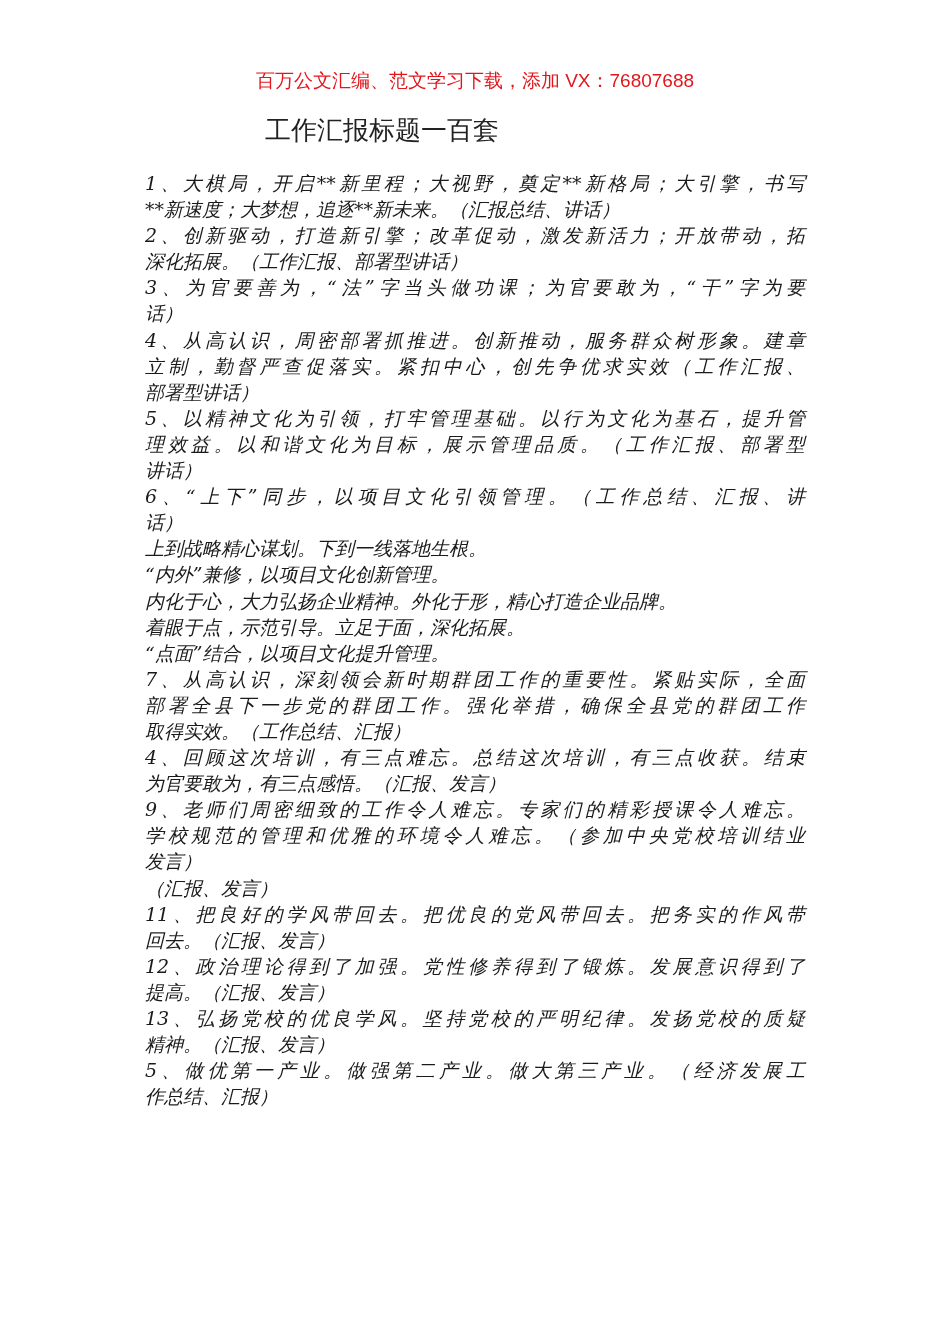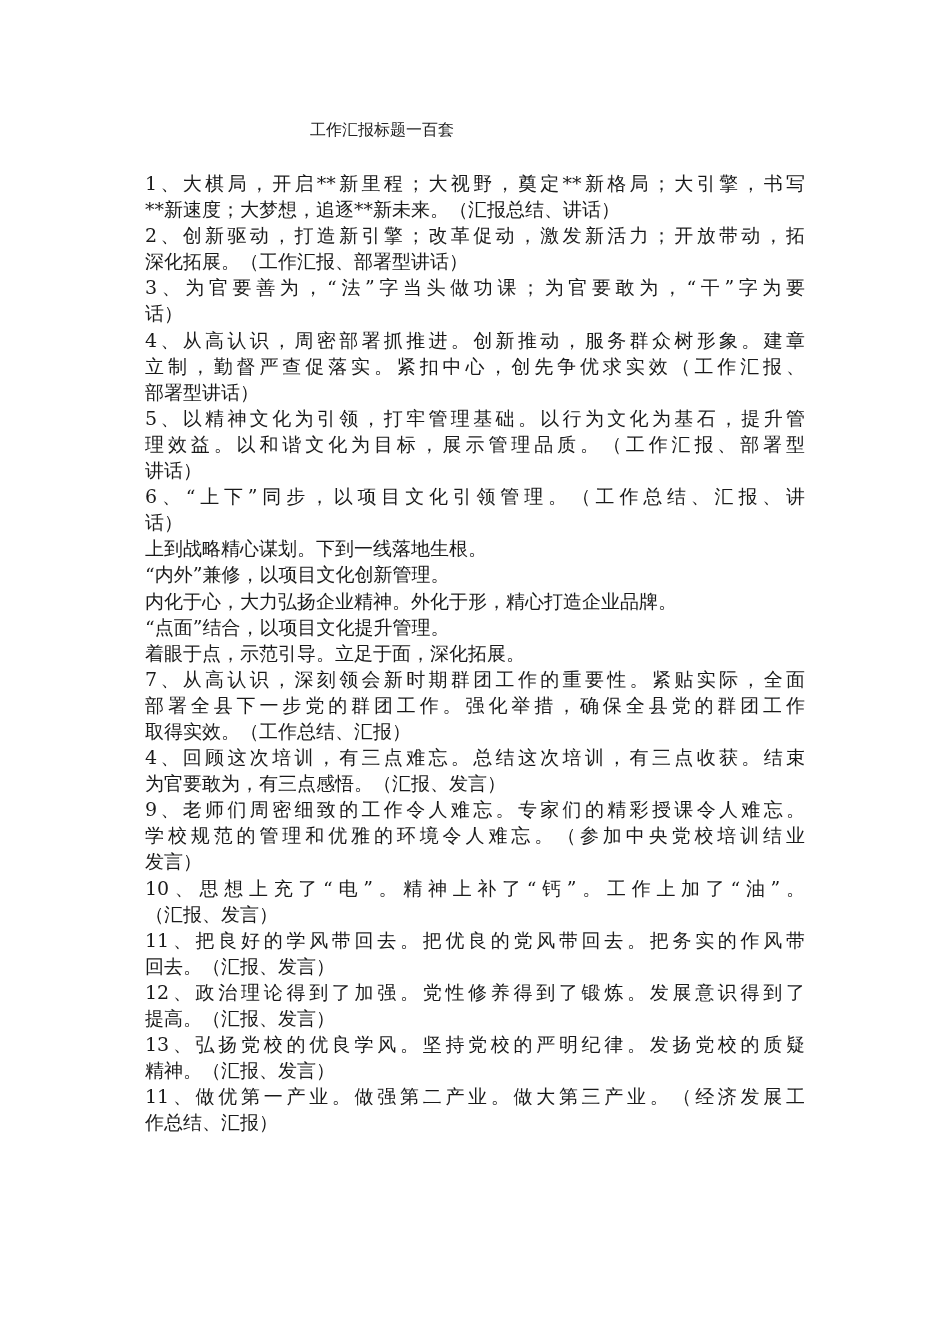--- a/index.html
+++ b/index.html
@@ -33,83 +33,84 @@
       letter-spacing: 0px;
     }
     .title {
       position: absolute;
       top: 117px;
       left: 0;
       width: 764px;
       text-align: center;
       color: #222222;
       font-family: "DejaVu Serif", "Liberation Serif", serif;
-      font-size: 16px;
+      font-size: 26px;
       line-height: 26px;
     }
     .body {
       position: absolute;
       top: 170px;
       left: 145px;
       width: 665px;
       color: #1a1a1a;
       font-family: "DejaVu Serif", "Liberation Serif", serif;
       font-size: 19px;
       line-height: 26.1px;
     }
     .line {
       display: block;
       white-space: nowrap;
       overflow: visible;
       height: 26.1px;
+      font-style: italic;
     }
     .justify {
       text-align: justify;
       text-align-last: justify;
       width: 660px;
     }
   </style>
 </head>
 <body>
 
 <div class="page">
+  <div class="banner">百万公文汇编、范文学习下载，添加 VX：76807688</div>
   <div class="title">工作汇报标题一百套</div>
 
   <div class="body">
     <span class="line justify">1、大棋局，开启**新里程；大视野，奠定**新格局；大引擎，书写</span>
     <span class="line">**新速度；大梦想，追逐**新未来。（汇报总结、讲话）</span>
     <span class="line justify">2、创新驱动，打造新引擎；改革促动，激发新活力；开放带动，拓</span>
     <span class="line">深化拓展。（工作汇报、部署型讲话）</span>
     <span class="line justify">3、为官要善为，“法”字当头做功课；为官要敢为，“干”字为要</span>
     <span class="line">话）</span>
     <span class="line justify">4、从高认识，周密部署抓推进。创新推动，服务群众树形象。建章</span>
     <span class="line justify">立制，勤督严查促落实。紧扣中心，创先争优求实效（工作汇报、</span>
     <span class="line">部署型讲话）</span>
     <span class="line justify">5、以精神文化为引领，打牢管理基础。以行为文化为基石，提升管</span>
     <span class="line justify">理效益。以和谐文化为目标，展示管理品质。（工作汇报、部署型</span>
     <span class="line">讲话）</span>
     <span class="line justify">6、“上下”同步，以项目文化引领管理。（工作总结、汇报、讲</span>
     <span class="line">话）</span>
     <span class="line">上到战略精心谋划。下到一线落地生根。</span>
     <span class="line">“内外”兼修，以项目文化创新管理。</span>
     <span class="line">内化于心，大力弘扬企业精神。外化于形，精心打造企业品牌。</span>
+    <span class="line">着眼于点，示范引导。立足于面，深化拓展。</span>
     <span class="line">“点面”结合，以项目文化提升管理。</span>
-    <span class="line">着眼于点，示范引导。立足于面，深化拓展。</span>
     <span class="line justify">7、从高认识，深刻领会新时期群团工作的重要性。紧贴实际，全面</span>
     <span class="line justify">部署全县下一步党的群团工作。强化举措，确保全县党的群团工作</span>
     <span class="line">取得实效。（工作总结、汇报）</span>
     <span class="line justify">4、回顾这次培训，有三点难忘。总结这次培训，有三点收获。结束</span>
     <span class="line">为官要敢为，有三点感悟。（汇报、发言）</span>
     <span class="line justify">9、老师们周密细致的工作令人难忘。专家们的精彩授课令人难忘。</span>
     <span class="line justify">学校规范的管理和优雅的环境令人难忘。（参加中央党校培训结业</span>
     <span class="line">发言）</span>
-    <span class="line justify">10、思想上充了“电”。精神上补了“钙”。工作上加了“油”。</span>
     <span class="line">（汇报、发言）</span>
     <span class="line justify">11、把良好的学风带回去。把优良的党风带回去。把务实的作风带</span>
     <span class="line">回去。（汇报、发言）</span>
     <span class="line justify">12、政治理论得到了加强。党性修养得到了锻炼。发展意识得到了</span>
     <span class="line">提高。（汇报、发言）</span>
     <span class="line justify">13、弘扬党校的优良学风。坚持党校的严明纪律。发扬党校的质疑</span>
     <span class="line">精神。（汇报、发言）</span>
-    <span class="line justify">11、做优第一产业。做强第二产业。做大第三产业。（经济发展工</span>
+    <span class="line justify">5、做优第一产业。做强第二产业。做大第三产业。（经济发展工</span>
     <span class="line">作总结、汇报）</span>
   </div>
 </div>
 
 </body></html>

